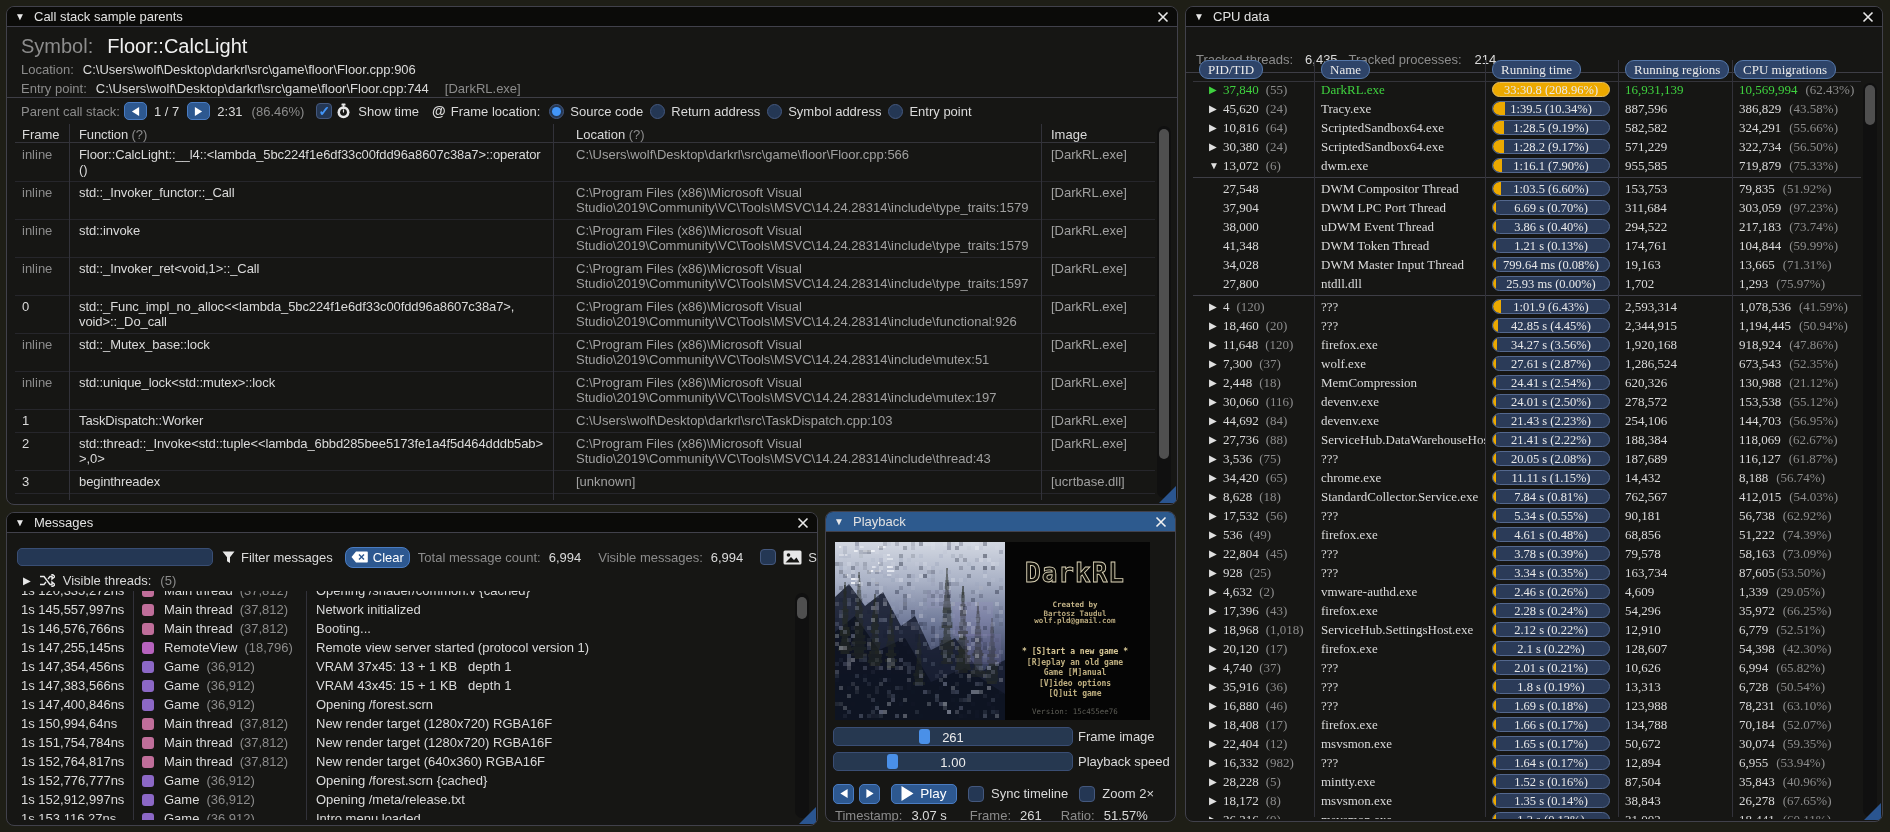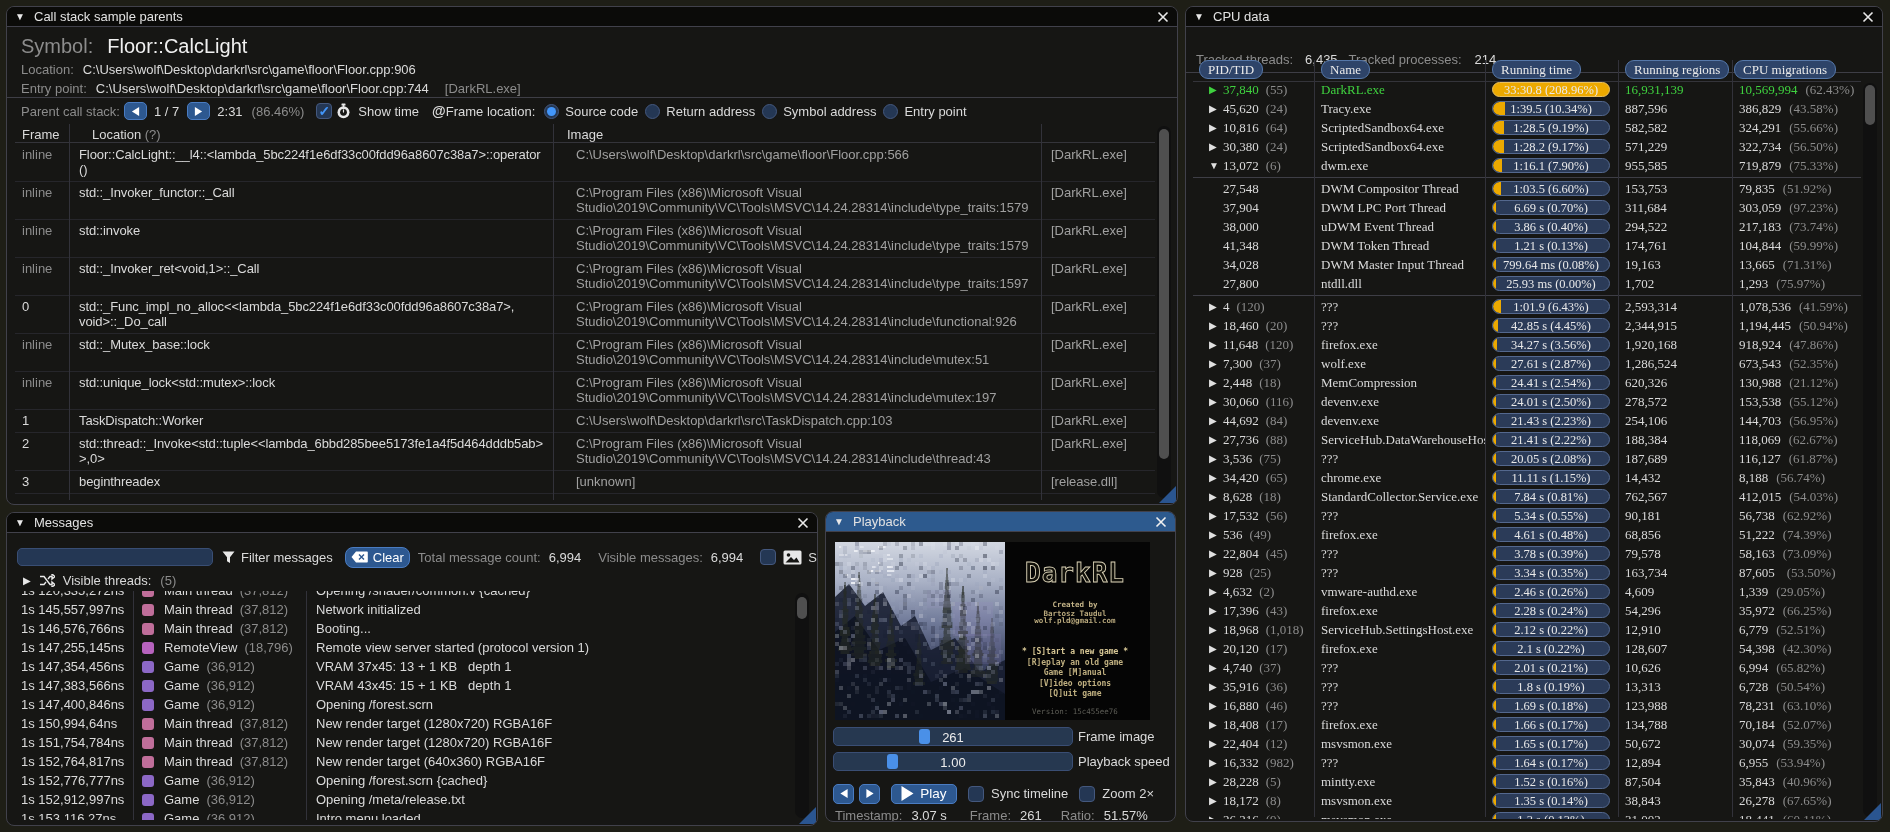--- a/index.html
+++ b/index.html
@@ -197,37 +197,38 @@
         </span>
       <svg class="icon-svg" style="margin-left:4px" width="15" height="16" viewBox="0 0 15 16">
         <rect x="5.5" y="0.5" width="4" height="2" rx="0.5" fill="#e8e8e8"></rect>
         <rect x="6.7" y="2" width="1.6" height="2" fill="#e8e8e8"></rect>
         <circle cx="7.5" cy="9.3" r="6" fill="#e8e8e8"></circle>
         <circle cx="7.5" cy="9.3" r="3.4" fill="#161614"></circle>
         <rect x="6.9" y="6.3" width="1.2" height="3.4" rx="0.6" fill="#e8e8e8"></rect>
       </svg>
       <span class="white" style="margin-left:7px">Show time</span>
       <span class="white" style="margin-left:13px; font-size:14px; font-weight:bold">@</span>
-      <span class="white" style="">Frame location:</span>
+      <span class="white" style="margin-left:5px">Frame location:</span>
       <span id="radio-row" style="display:inline-flex;align-items:center">
           <span class="radio" style="margin-left: 9px;">
             <span class="dot"></span>
           </span>
           <span class="white" style="margin-left: 6px;">Source code</span>
           <span class="radio" style="margin-left: 7px;"></span>
           <span class="white" style="margin-left: 6px;">Return address</span>
           <span class="radio" style="margin-left: 7px;"></span>
           <span class="white" style="margin-left: 6px;">Symbol address</span>
           <span class="radio" style="margin-left: 7px;"></span>
           <span class="white" style="margin-left: 6px;">Entry point</span>
         </span>
     </div>
     <div class="cs-table">
       <div class="cs-thead" style="display:flex">
         <div class="cs-c0"><span>Frame</span></div>
+        <div class="cs-c1"><span>Function</span> <span class="gray">(?)</span></div>
         <div class="cs-c2"><span>Location</span> <span class="gray">(?)</span></div>
         <div class="cs-c3"><span>Image</span></div>
       </div>
       <div class="cs-rows" id="cs-rows">
           <div class="cs-row">
             <div class="cs-c0 gray">inline</div>
             <div class="cs-c1">Floor::CalcLight::__l4::&lt;lambda_5bc224f1e6df33c00fdd96a8607c38a7&gt;::operator ()</div>
             <div class="cs-c2" style="color: rgb(160, 160, 160);">C:\Users\wolf\Desktop\darkrl\src\game\floor\Floor.cpp:566</div>
             <div class="cs-c3" style="color: rgb(160, 160, 160);">[DarkRL.exe]</div>
           </div>
@@ -276,21 +277,21 @@
           <div class="cs-row">
             <div class="cs-c0">2</div>
             <div class="cs-c1">std::thread::_Invoke&lt;std::tuple&lt;&lt;lambda_6bbd285bee5173fe1a4f5d464dddb5ab&gt; &gt;,0&gt;</div>
             <div class="cs-c2" style="color: rgb(160, 160, 160);">C:\Program Files (x86)\Microsoft Visual Studio\2019\Community\VC\Tools\MSVC\14.24.28314\include\thread:43</div>
             <div class="cs-c3" style="color: rgb(160, 160, 160);">[DarkRL.exe]</div>
           </div>
           <div class="cs-row">
             <div class="cs-c0">3</div>
             <div class="cs-c1">beginthreadex</div>
             <div class="cs-c2" style="color: rgb(160, 160, 160);">[unknown]</div>
-            <div class="cs-c3" style="color: rgb(160, 160, 160);">[release.dll]</div>
+            <div class="cs-c3" style="color: rgb(160, 160, 160);">[ucrtbase.dll]</div>
           </div>
         </div>
       <div class="cs-vline" style="left:54px"></div>
       <div class="cs-vline" style="left:538px"></div>
       <div class="cs-vline" style="left:1026px"></div>
       <div class="cs-scroll">
           <div class="thumb" style="top:3px; height:330px"></div>
         </div>
     </div>
   </div>
@@ -1850,21 +1851,21 @@
               <span class="gray" style="margin-left: 7px;">(25)</span>
             </div>
             <div class="c-name">???</div>
             <div class="c-time">
               <div class="c-bar">
                 <div class="fill" style="width: 3px;"></div>
                 <div class="btxt">3.34 s (0.35%)</div>
               </div>
             </div>
             <div class="c-reg">163,734</div>
-            <div class="c-mig"><span class="white">87,605</span><span class="gray" style="margin-left: 12px;">(53.50%)</span></div>
+            <div class="c-mig"><span class="white">87,605</span><span class="gray" style="margin-left: 2px;">(53.50%)</span></div>
           </div>
           <div class="c-row">
             <div class="c-pid">
               <span class="c-arrow">▶</span>
               <span class="white">4,632</span>
               <span class="gray" style="margin-left: 7px;">(2)</span>
             </div>
             <div class="c-name">vmware-authd.exe</div>
             <div class="c-time">
               <div class="c-bar">

